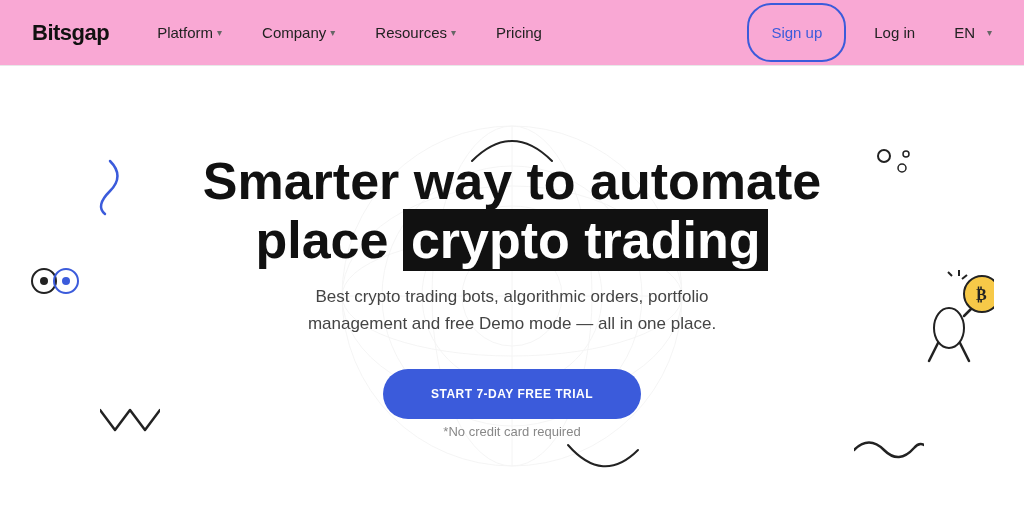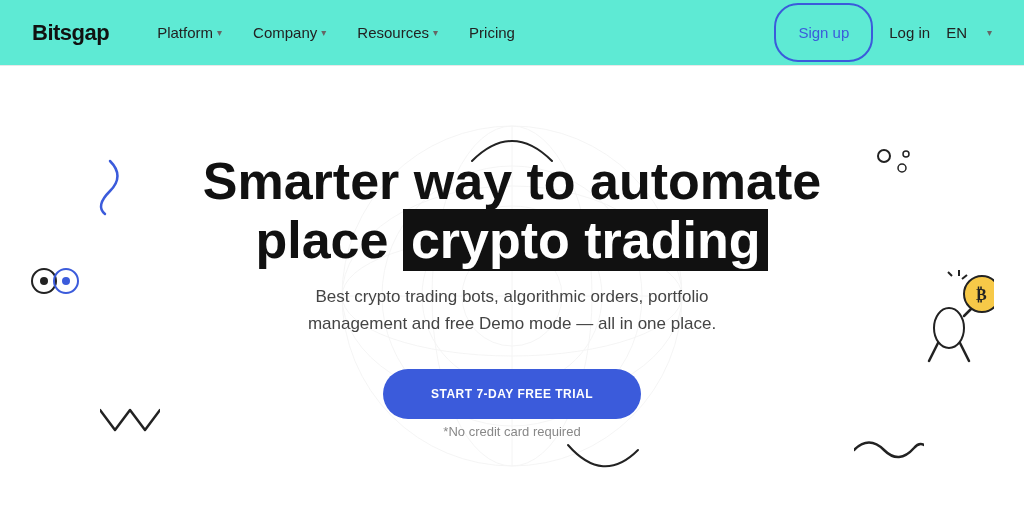--- a/index.html
+++ b/index.html
@@ -13,34 +13,34 @@
 
     
     nav {
       display: flex;
       align-items: center;
       padding: 0 32px;
       height: 66px;
       border-bottom: 1px solid #e8e8e8;
       position: relative;
       z-index: 10;
-      background: #5eead4;
+      background: #f9a8d4;
     }
     .logo {
       font-size: 22px;
       font-weight: 800;
       color: #111;
       letter-spacing: -0.5px;
       margin-right: 36px;
       white-space: nowrap;
     }
     .nav-links {
       display: flex;
       align-items: center;
-      gap: 7px;
+      gap: 16px;
       flex: 1;
     }
     .nav-item {
       display: flex;
       align-items: center;
       gap: 4px;
       padding: 8px 12px;
       font-size: 15px;
       color: #222;
       cursor: pointer;
@@ -66,28 +66,30 @@
       font-size: 15px;
       font-weight: 500;
       cursor: pointer;
     }
     .btn-login {
       font-size: 15px;
       color: #222;
       cursor: pointer;
       background: none;
       border: none;
+      margin-left: 12px;
     }
     .lang-selector {
       display: flex;
       align-items: center;
-      gap: 20px;
+      gap: 12px;
       font-size: 15px;
       color: #222;
       cursor: pointer;
+      margin-left: 23px;
     }
 
     
     .hero {
       position: relative;
       width: 1024px;
       height: 459px;
       overflow: hidden;
       display: flex;
       flex-direction: column;

